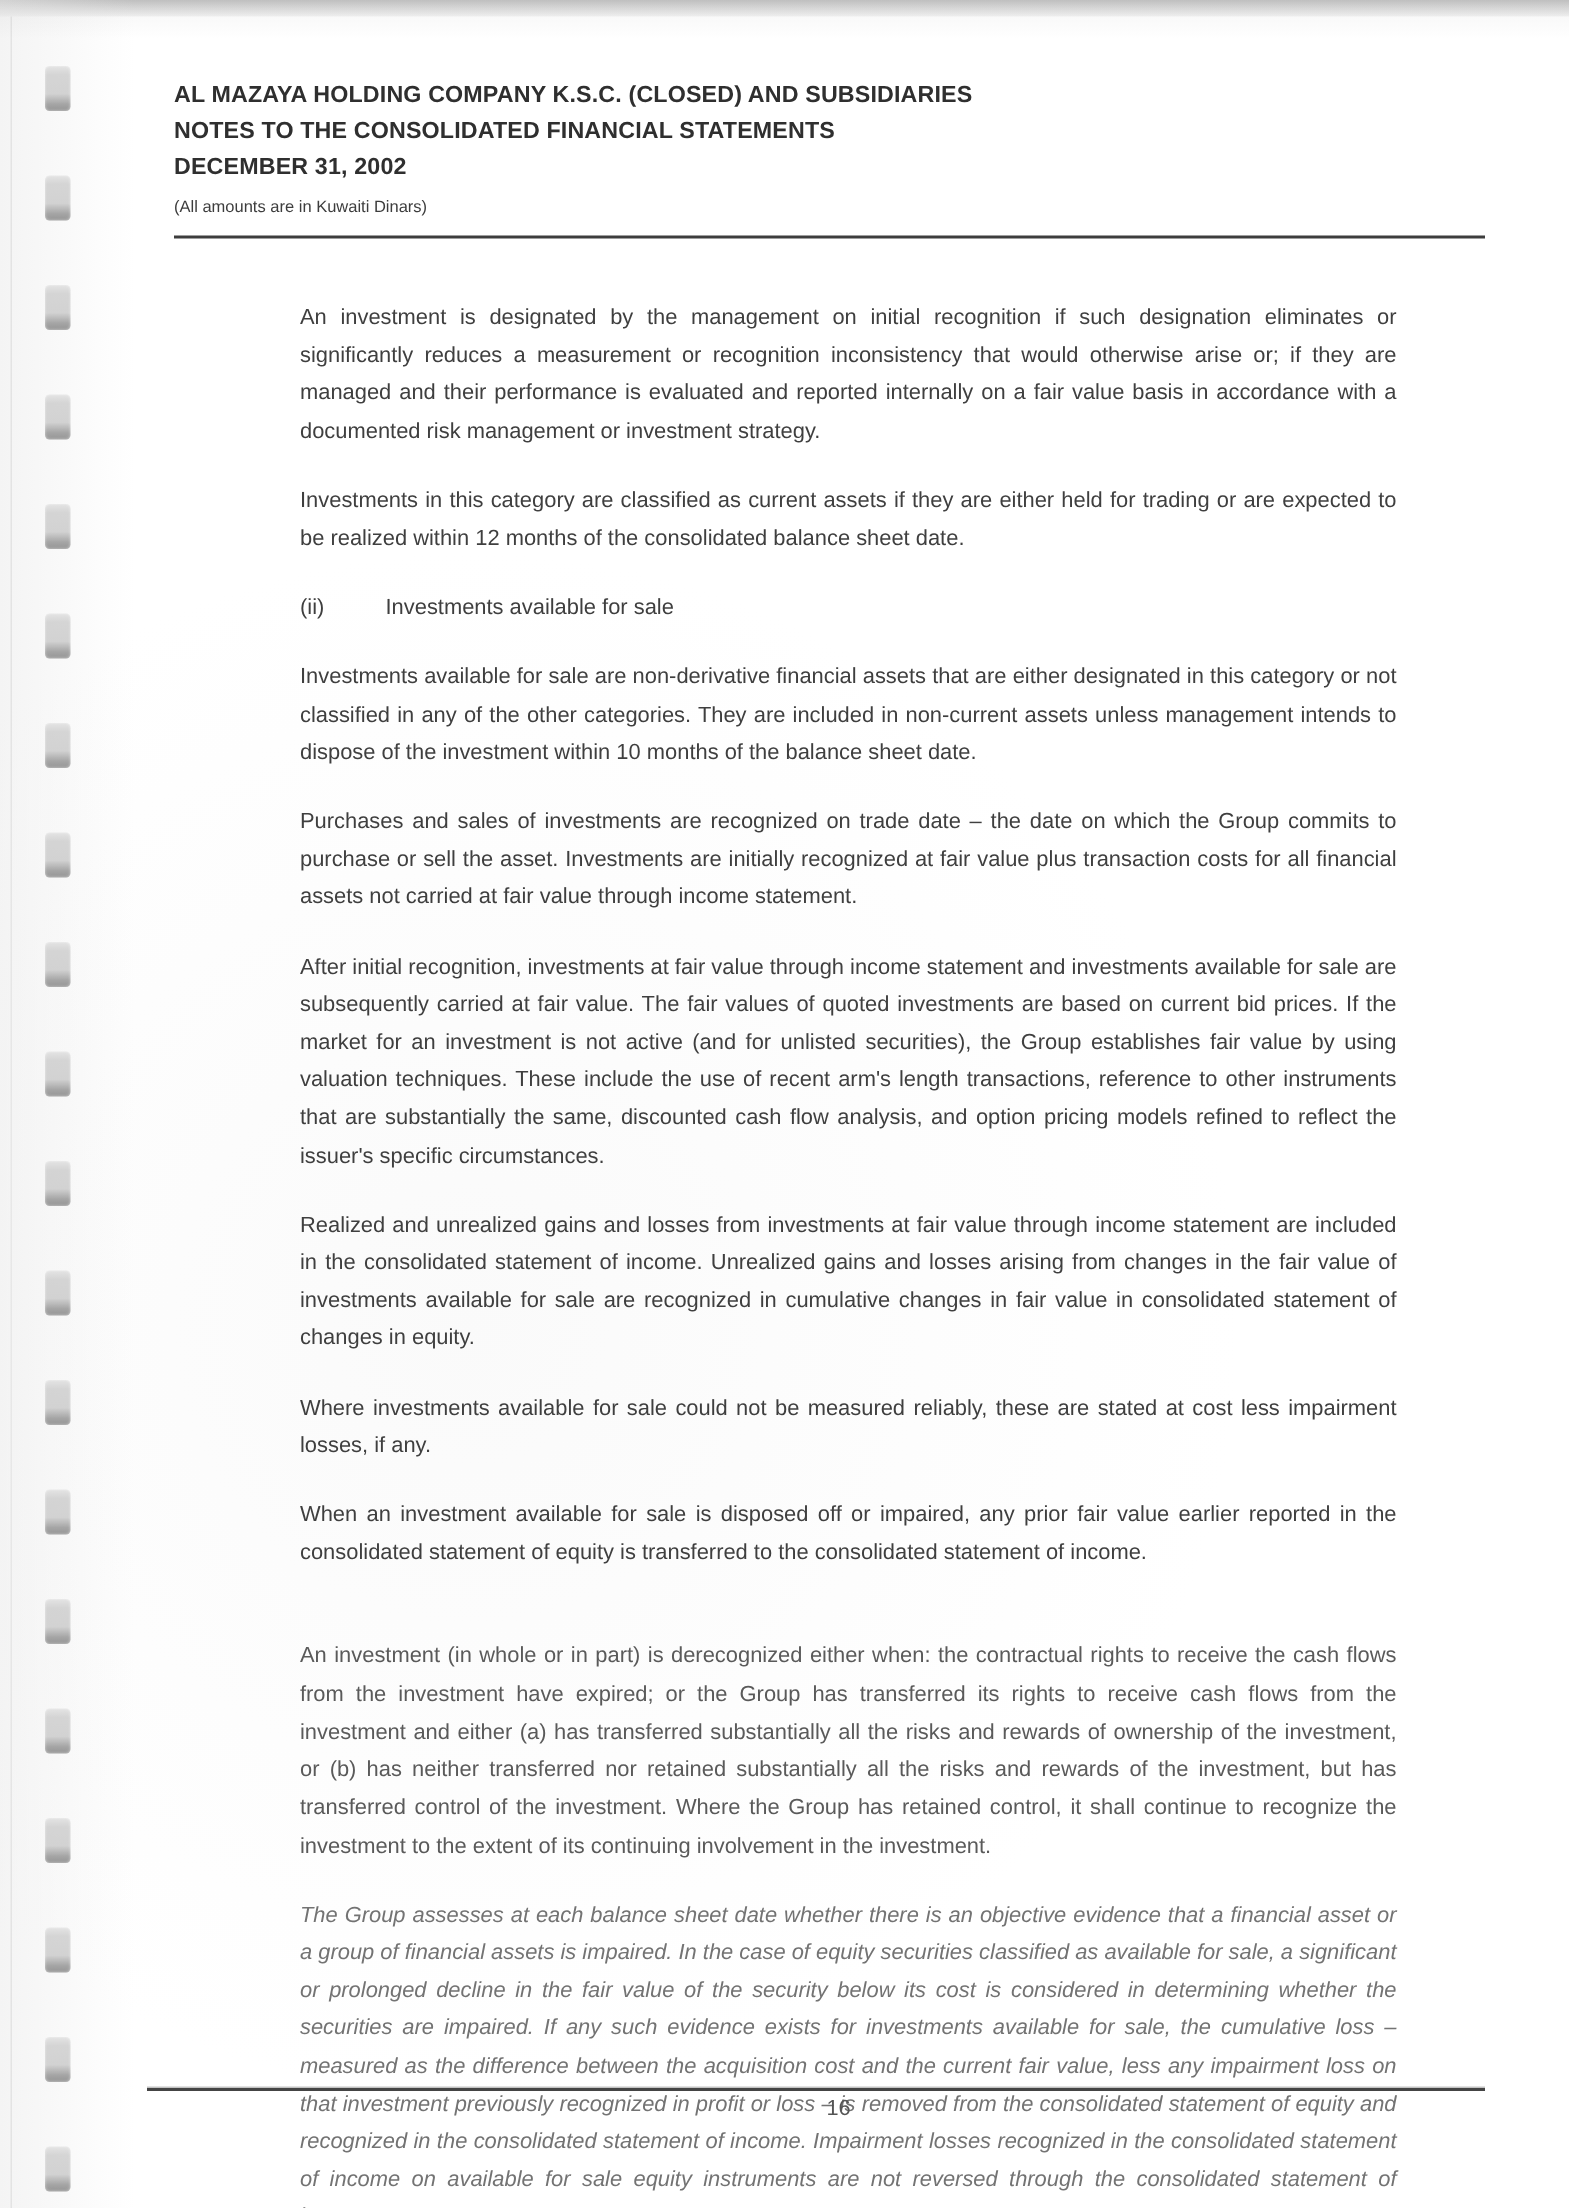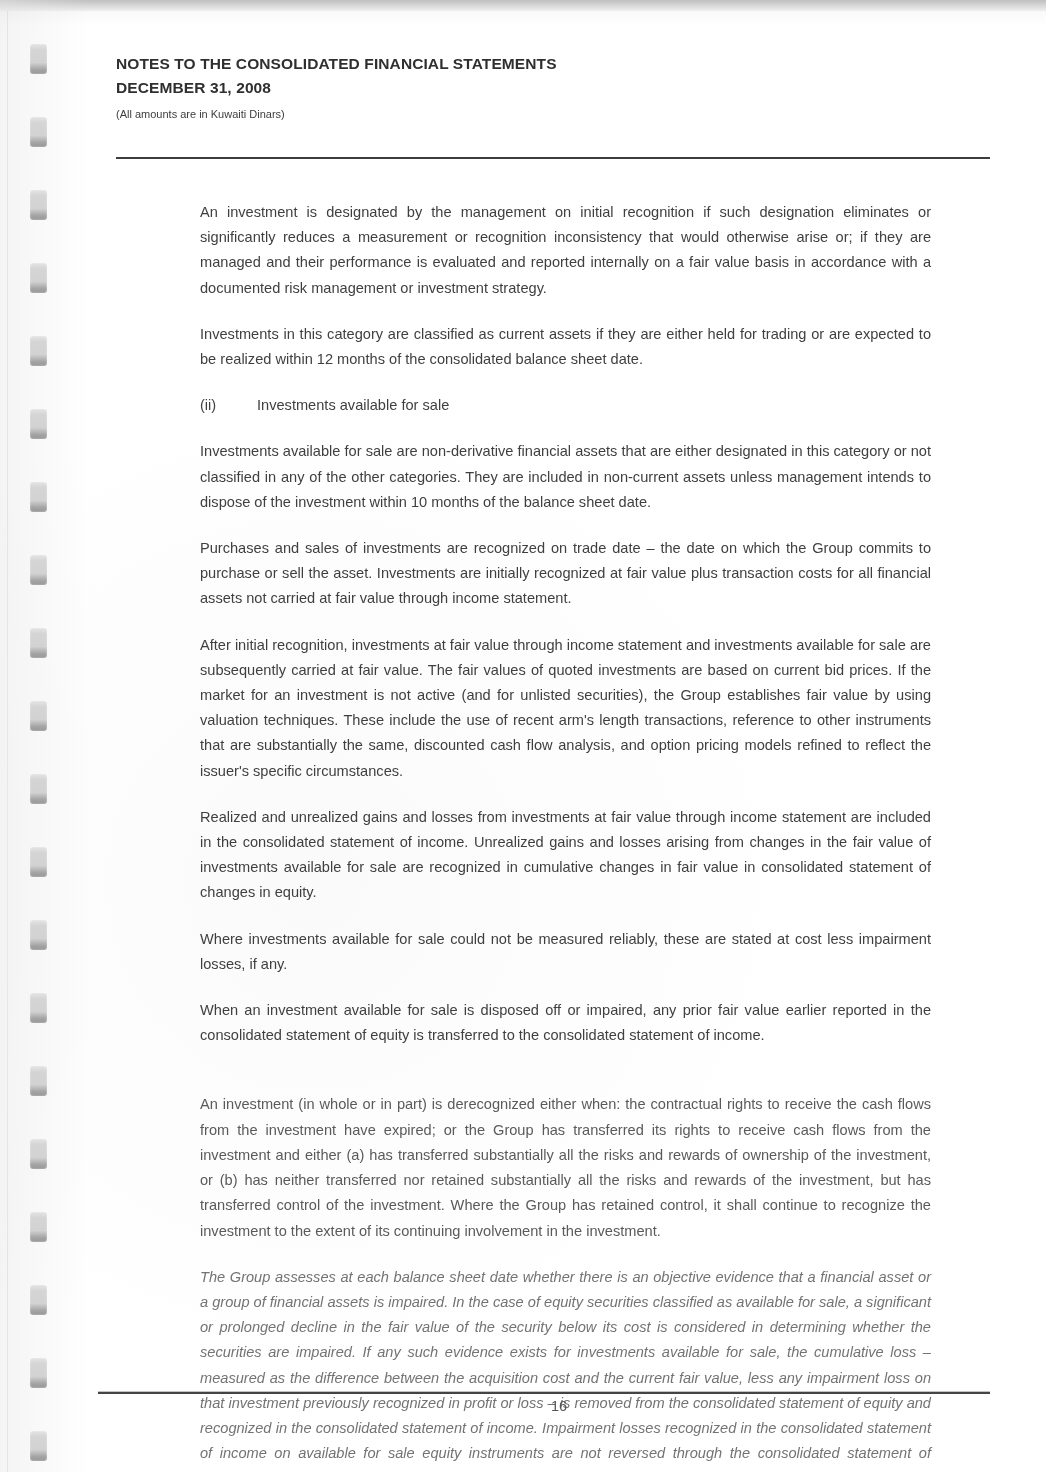--- a/index.html
+++ b/index.html
@@ -193,22 +193,23 @@
       <div class="hole" style="top: 993px;"></div>
       <div class="hole" style="top: 1066px;"></div>
       <div class="hole" style="top: 1139px;"></div>
       <div class="hole" style="top: 1212px;"></div>
       <div class="hole" style="top: 1285px;"></div>
       <div class="hole" style="top: 1358px;"></div>
       <div class="hole" style="top: 1431px;"></div>
     </div>
 
   <div class="header">
+    <div class="header-line">AL MAZAYA HOLDING COMPANY K.S.C. (CLOSED) AND SUBSIDIARIES</div>
     <div class="header-line">NOTES TO THE CONSOLIDATED FINANCIAL STATEMENTS</div>
-    <div class="header-line">DECEMBER 31, 2008</div>
+    <div class="header-line">DECEMBER 31, 2002</div>
     <div class="header-sub">(All amounts are in Kuwaiti Dinars)</div>
   </div>
   <div class="header-rule"></div>
 
   <div class="body">
 
     <p class="para">An investment is designated by the management on initial recognition if such designation eliminates or significantly reduces a measurement or recognition inconsistency that would otherwise arise or; if they are managed and their performance is evaluated and reported internally on a fair value basis in accordance with a documented risk management or investment strategy.</p>
 
     <p class="para">Investments in this category are classified as current assets if they are either held for trading or are expected to be realized within 12 months of the consolidated balance sheet date.</p>
 

